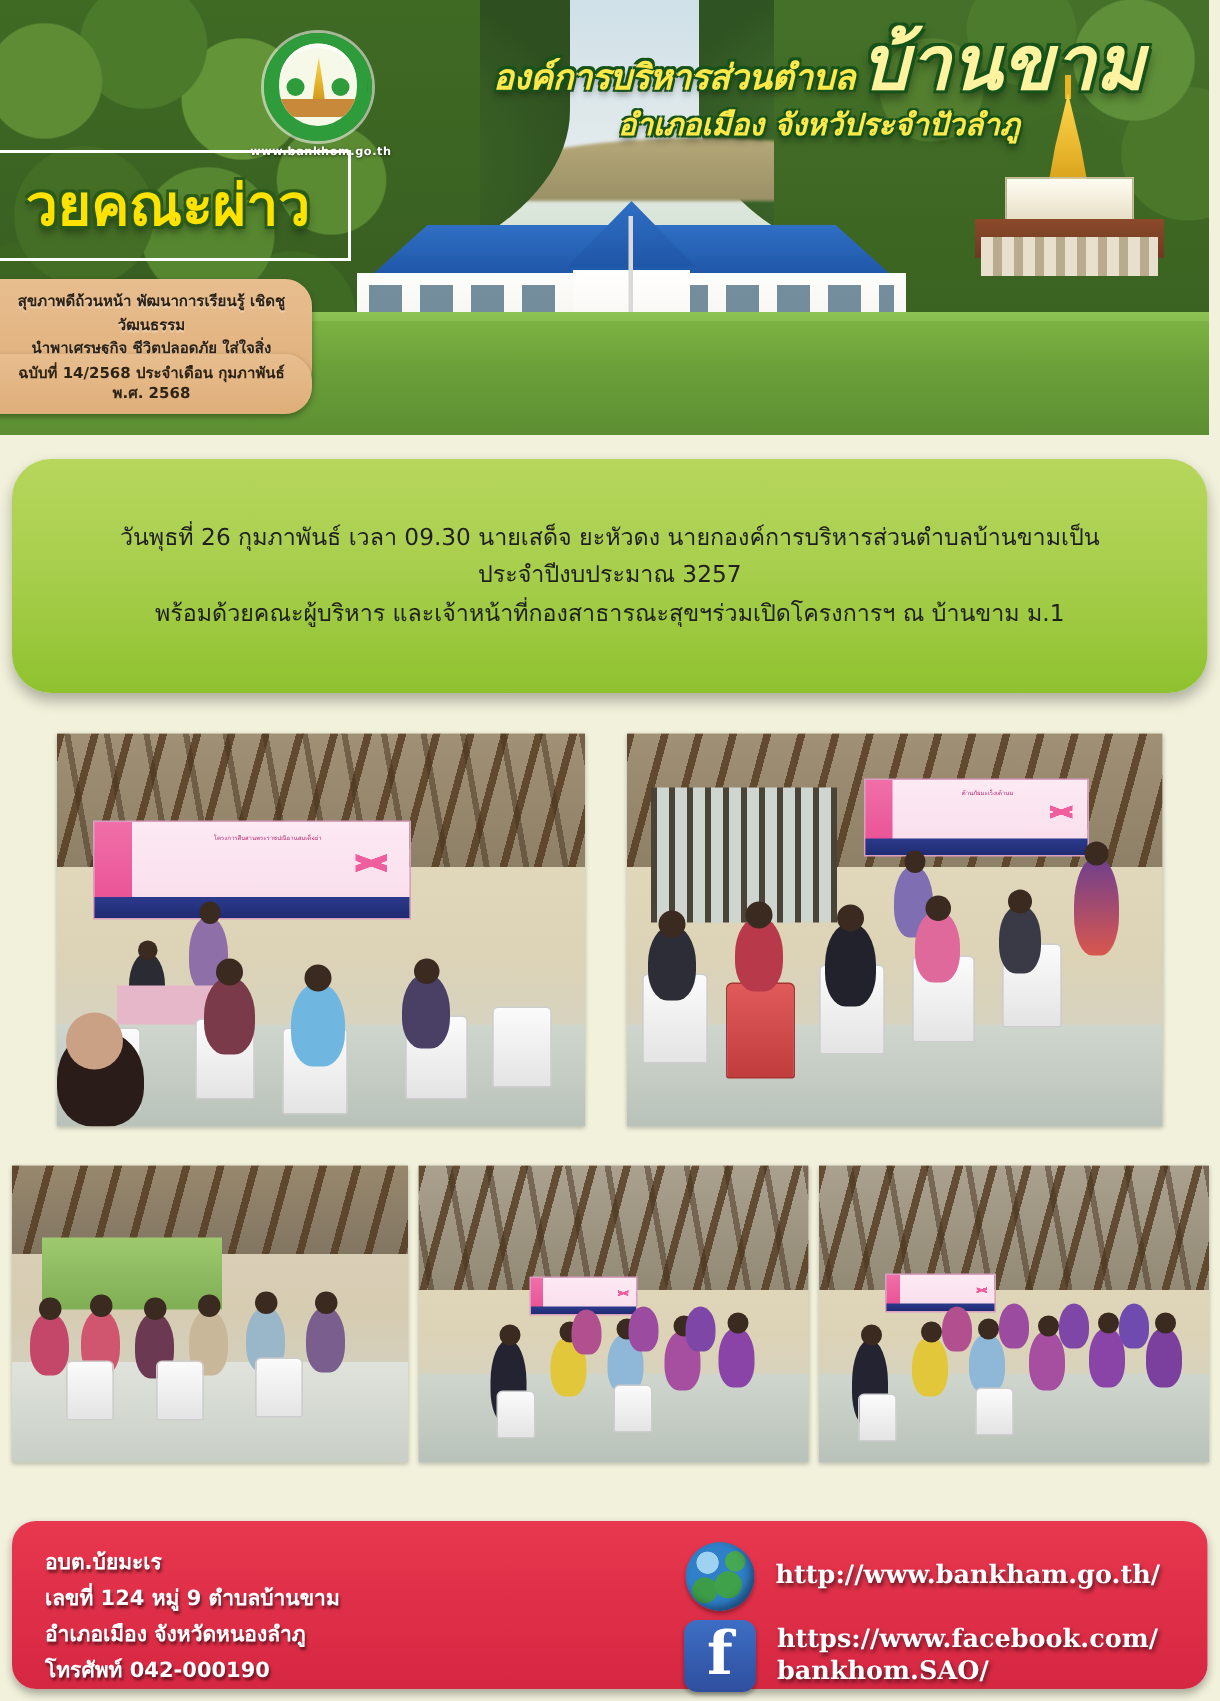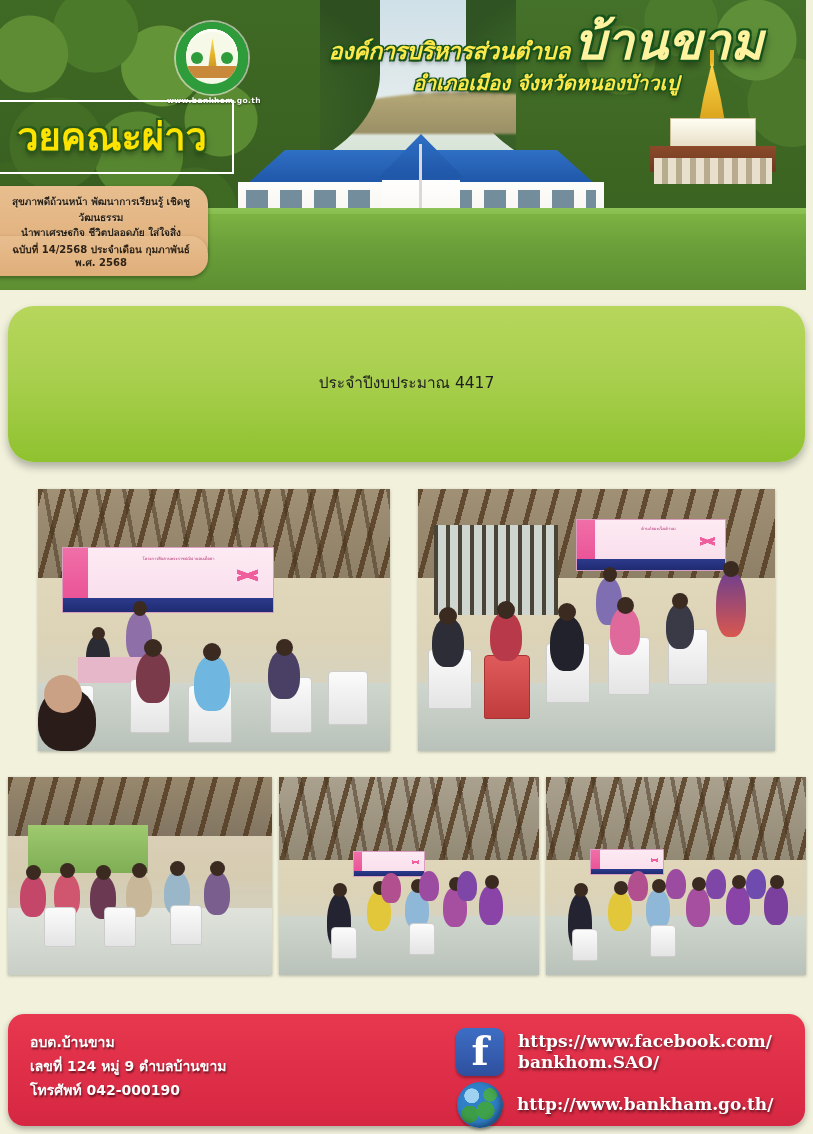--- a/index.html
+++ b/index.html
@@ -348,39 +348,41 @@
         <div class="logo-stupa"></div>
         <div class="logo-ground"></div>
       </div>
     </div>
     <div class="logo-url">www.bankhom.go.th</div>
 
     <div class="hdr-title-wrap">
       <div>
         <span class="hdr-t1">องค์การบริหารส่วนตำบล</span><span class="hdr-t2">บ้านขาม</span>
       </div>
-      <div class="hdr-t3">อำเภอเมือง  จังหวัดหนองบัาวเปู</div>
+      <div class="hdr-t3">อำเภอเมือง  จังหวัประจำปัวลำภู</div>
     </div>
 
     <div class="news-frame">
       <div class="news-title">วยคณะผ่าว</div>
     </div>
 
     <div class="slogan-pill">
       <div class="slogan-line">สุขภาพดีถ้วนหน้า พัฒนาการเรียนรู้ เชิดชูวัฒนธรรม</div>
       <div class="slogan-line">นำพาเศรษฐกิจ  ชีวิตปลอดภัย ใส่ใจสิ่งแวดล้อม</div>
     </div>
 
     <div class="issue-pill">
       <div class="issue-text">ฉบับที่ 14/2568 ประจำเดือน กุมภาพันธ์ พ.ศ. 2568</div>
     </div>
   </div>
 
   <div class="announce">
-    <div class="announce-line">ประจำปีงบประมาณ 4417</div>
+    <div class="announce-line">วันพุธที่ 26 กุมภาพันธ์ เวลา 09.30 นายเสด็จ ยะหัวดง นายกองค์การบริหารส่วนตำบลบ้านขามเป็น</div>
+    <div class="announce-line">ประจำปีงบประมาณ 3257</div>
+    <div class="announce-line">พร้อมด้วยคณะผู้บริหาร และเจ้าหน้าที่กองสาธารณะสุขฯร่วมเปิดโครงการฯ ณ บ้านขาม ม.1</div>
   </div>
 
   <div class="photo" style="left:38px; top:489px; width:352px; height:262px;">
     <div class="hall-bg"></div>
     <div class="hall-roof"></div>
     <div class="hall-beams"></div>
     <div class="hall-beams2"></div>
     <div class="hall-floor"></div>
     <div class="banner-pink" style="left:24px; top:58px; width:212px; height:66px;">
       <div class="banner-txt">โครงการสืบสานพระราชปณิธานสมเด็จย่า</div>
@@ -510,33 +512,34 @@
     <div class="person" style="left:82px;top:94px;width:20px;height:30px;background:#b2508f;"></div>
     <div class="person" style="left:120px;top:92px;width:20px;height:30px;background:#9b4ba0;"></div>
     <div class="person" style="left:160px;top:92px;width:20px;height:30px;background:#7e46a6;"></div>
     <div class="person" style="left:200px;top:92px;width:20px;height:30px;background:#6f4bb0;"></div>
     <div class="chair" style="left:26px;top:152px;width:26px;height:32px;"></div>
     <div class="chair" style="left:104px;top:148px;width:26px;height:32px;"></div>
   </div>
 
   <div class="footer">
     <div class="foot-addr">
-      <div class="foot-line">อบต.บ้านขาม</div>
+      <div class="foot-line">อบต.บ้ยมะเร</div>
       <div class="foot-line">เลขที่ 124 หมู่ 9 ตำบลบ้านขาม</div>
+      <div class="foot-line">อำเภอเมือง จังหวัดหนองลำภู</div>
       <div class="foot-line">โทรศัพท์  042-000190</div>
     </div>
 
     <div class="foot-links">
+      <div class="link-row">
+        <div class="ico-globe"></div>
+        <div class="link-txt">http://www.bankham.go.th/</div>
+      </div>
       <div class="link-row">
         <div class="ico-fb"></div>
         <div class="link-txt">
           <div>https://www.facebook.com/</div>
           <div>bankhom.SAO/</div>
         </div>
       </div>
-      <div class="link-row">
-        <div class="ico-globe"></div>
-        <div class="link-txt">http://www.bankham.go.th/</div>
-      </div>
     </div>
   </div>
 
 </div>
 
 </body></html>

